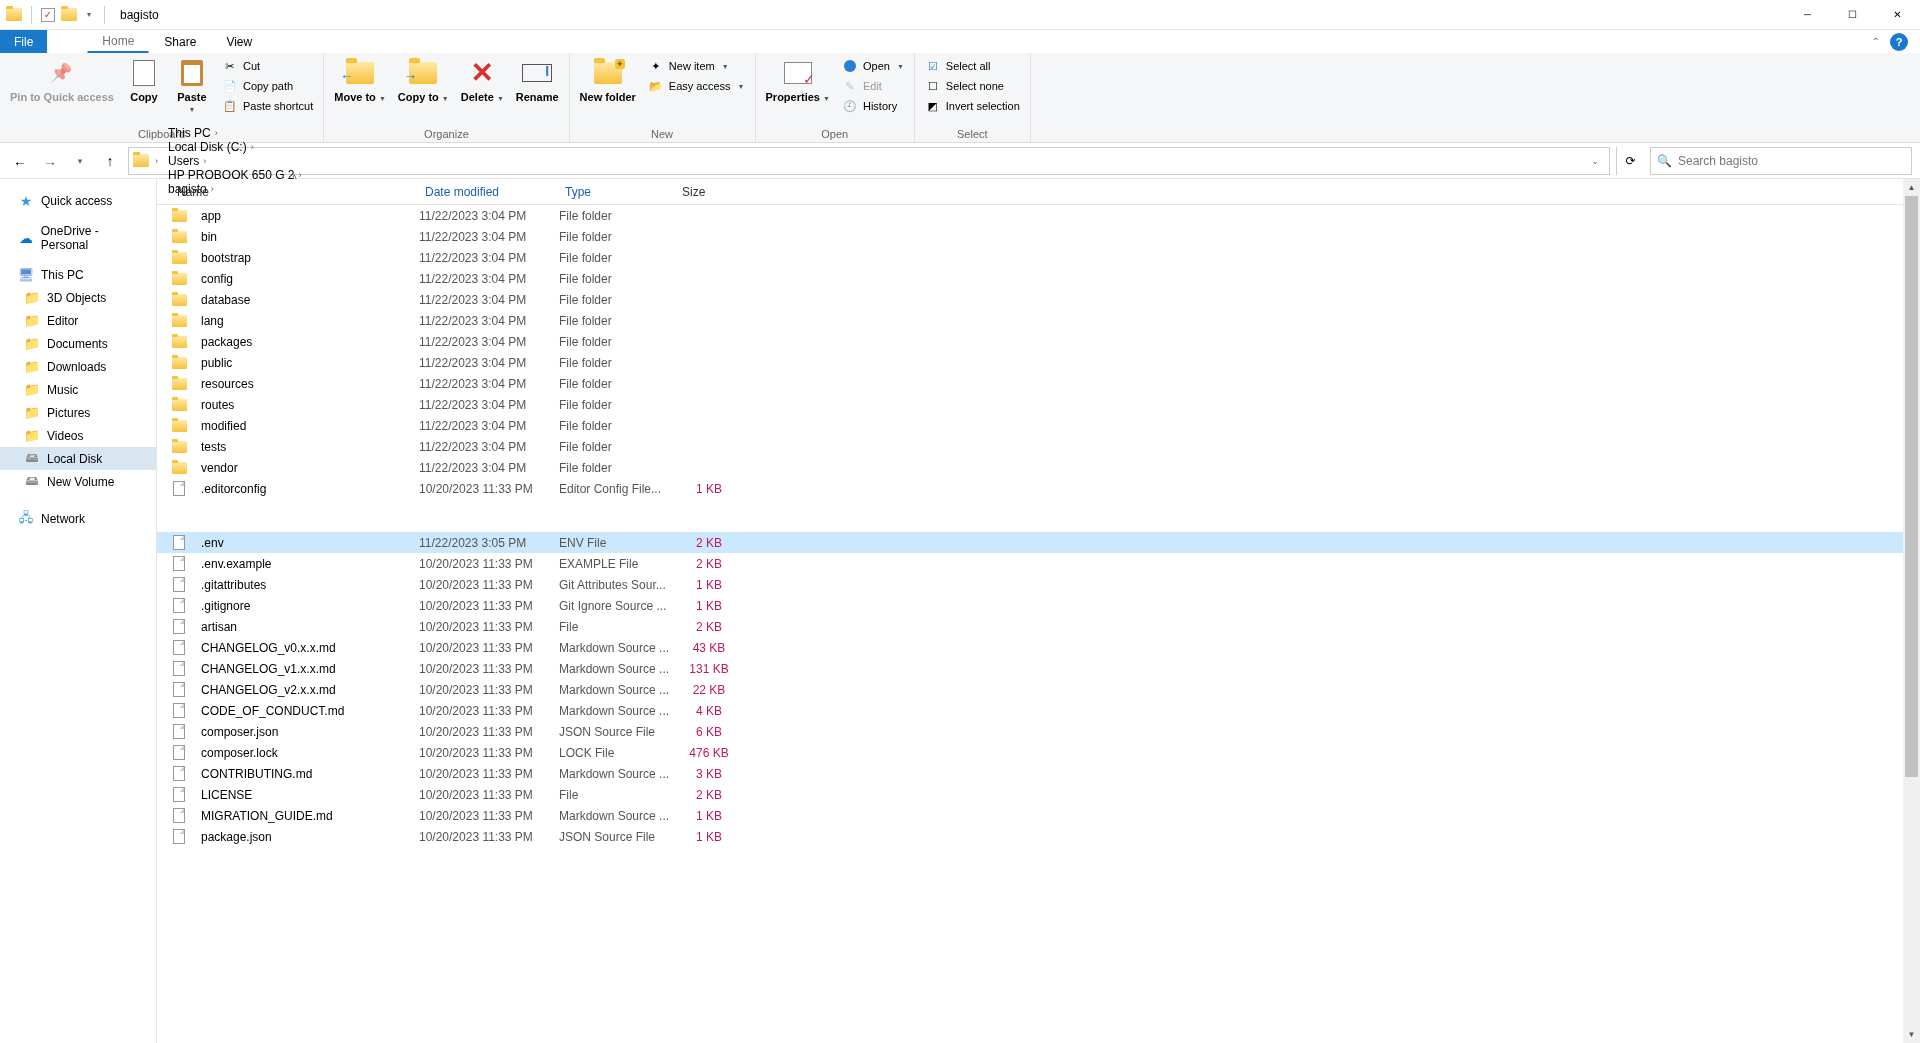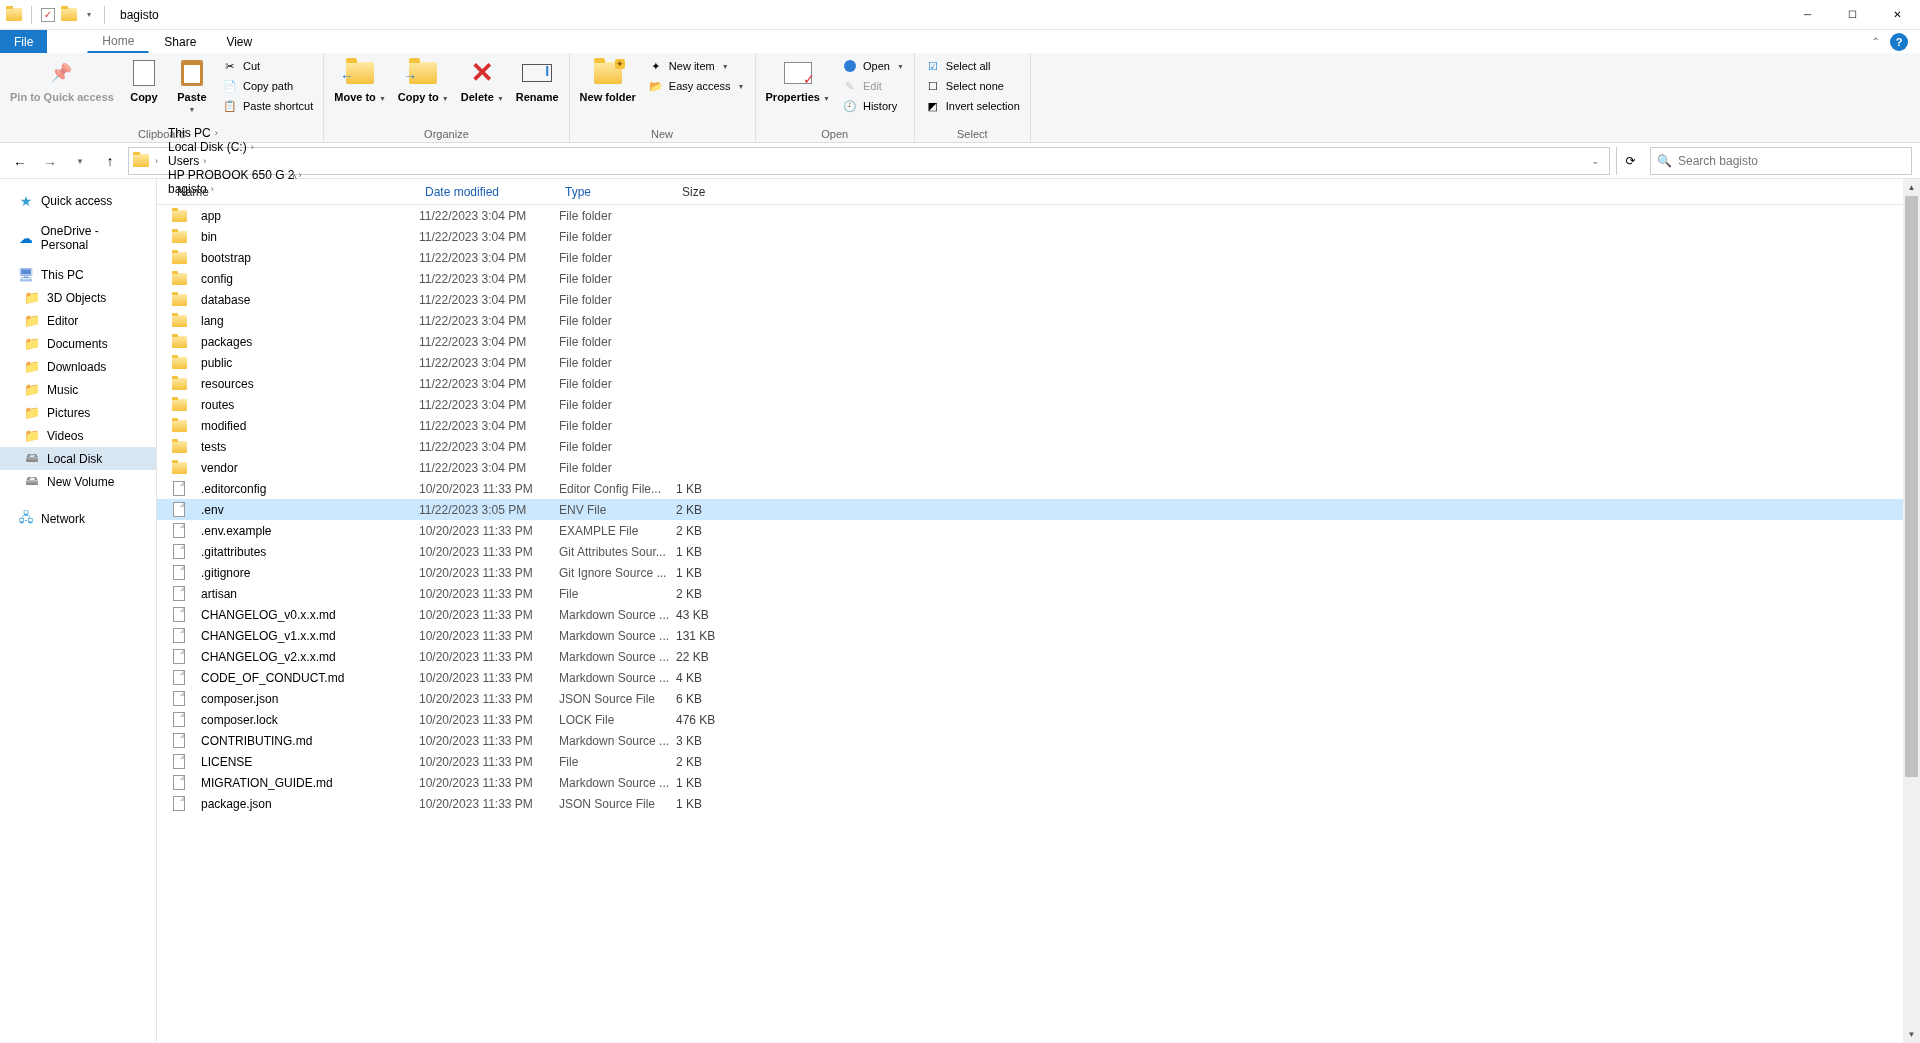--- a/index.html
+++ b/index.html
@@ -73,25 +73,25 @@
 .cols { height: 26px; border-bottom: 1px solid #e5e5e5; display: flex; align-items: center; padding-left: 14px; font-size: 12px; color: #333; }
 .col { padding: 0 6px; display: flex; align-items: center; height: 100%; border-right: 1px solid transparent; }
 .col-name { width: 248px; position: relative; }
 .col-date { width: 140px; color: #1a5fb4; }
 .col-type { width: 117px; color: #1a5fb4; }
 .col-size { width: 74px; }
 .sort-ind { position: absolute; top: -7px; left: 50%; transform: translateX(-50%); font-size: 9px; color: #555; }
 
 .filelist { flex: 1; overflow-y: auto; }
 .row { display: flex; align-items: center; height: 21px; padding-left: 14px; font-size: 12px; }
-.row.sel { background: #cce8ff; }
+.row.sel { background: #cce8ff; margin-top: 33px; }
 .cell-name { width: 248px; display: flex; align-items: center; gap: 14px; }
 .cell-date { width: 140px; color: #555; }
 .cell-type { width: 117px; color: #555; overflow: hidden; white-space: nowrap; text-overflow: ellipsis; }
-.cell-size { width: 74px; text-align: left; padding-right: 8px; color: #404040; }
+.cell-size { width: 74px; text-align: center; padding-right: 8px; color: #be185d; }
 
 .fico { width: 16px; height: 16px; display: flex; align-items: center; justify-content: center; }
 .fico-folder { width: 15px; height: 12px; background: linear-gradient(#ffe9a6,#f5c23c); border-radius: 1px; position: relative; }
 .fico-folder::before { content: ""; position: absolute; top: -2px; left: 0; width: 6px; height: 3px; background: #f5c23c; border-radius: 1px 1px 0 0; }
 .fico-file { width: 12px; height: 15px; border: 1px solid #999; background: #fff; position: relative; }
 .fico-file::before { content: ""; position: absolute; top: 0; right: 0; width: 4px; height: 4px; background: linear-gradient(135deg,#fff 50%,#ccc 50%); }
 
 .scrollbar-v { position: absolute; right: 0; top: 0; bottom: 0; width: 17px; background: #f0f0f0; display: flex; flex-direction: column; }
 .sb-arrow { height: 17px; display: flex; align-items: center; justify-content: center; font-size: 8px; color: #555; }
 .sb-track { flex: 1; position: relative; }

